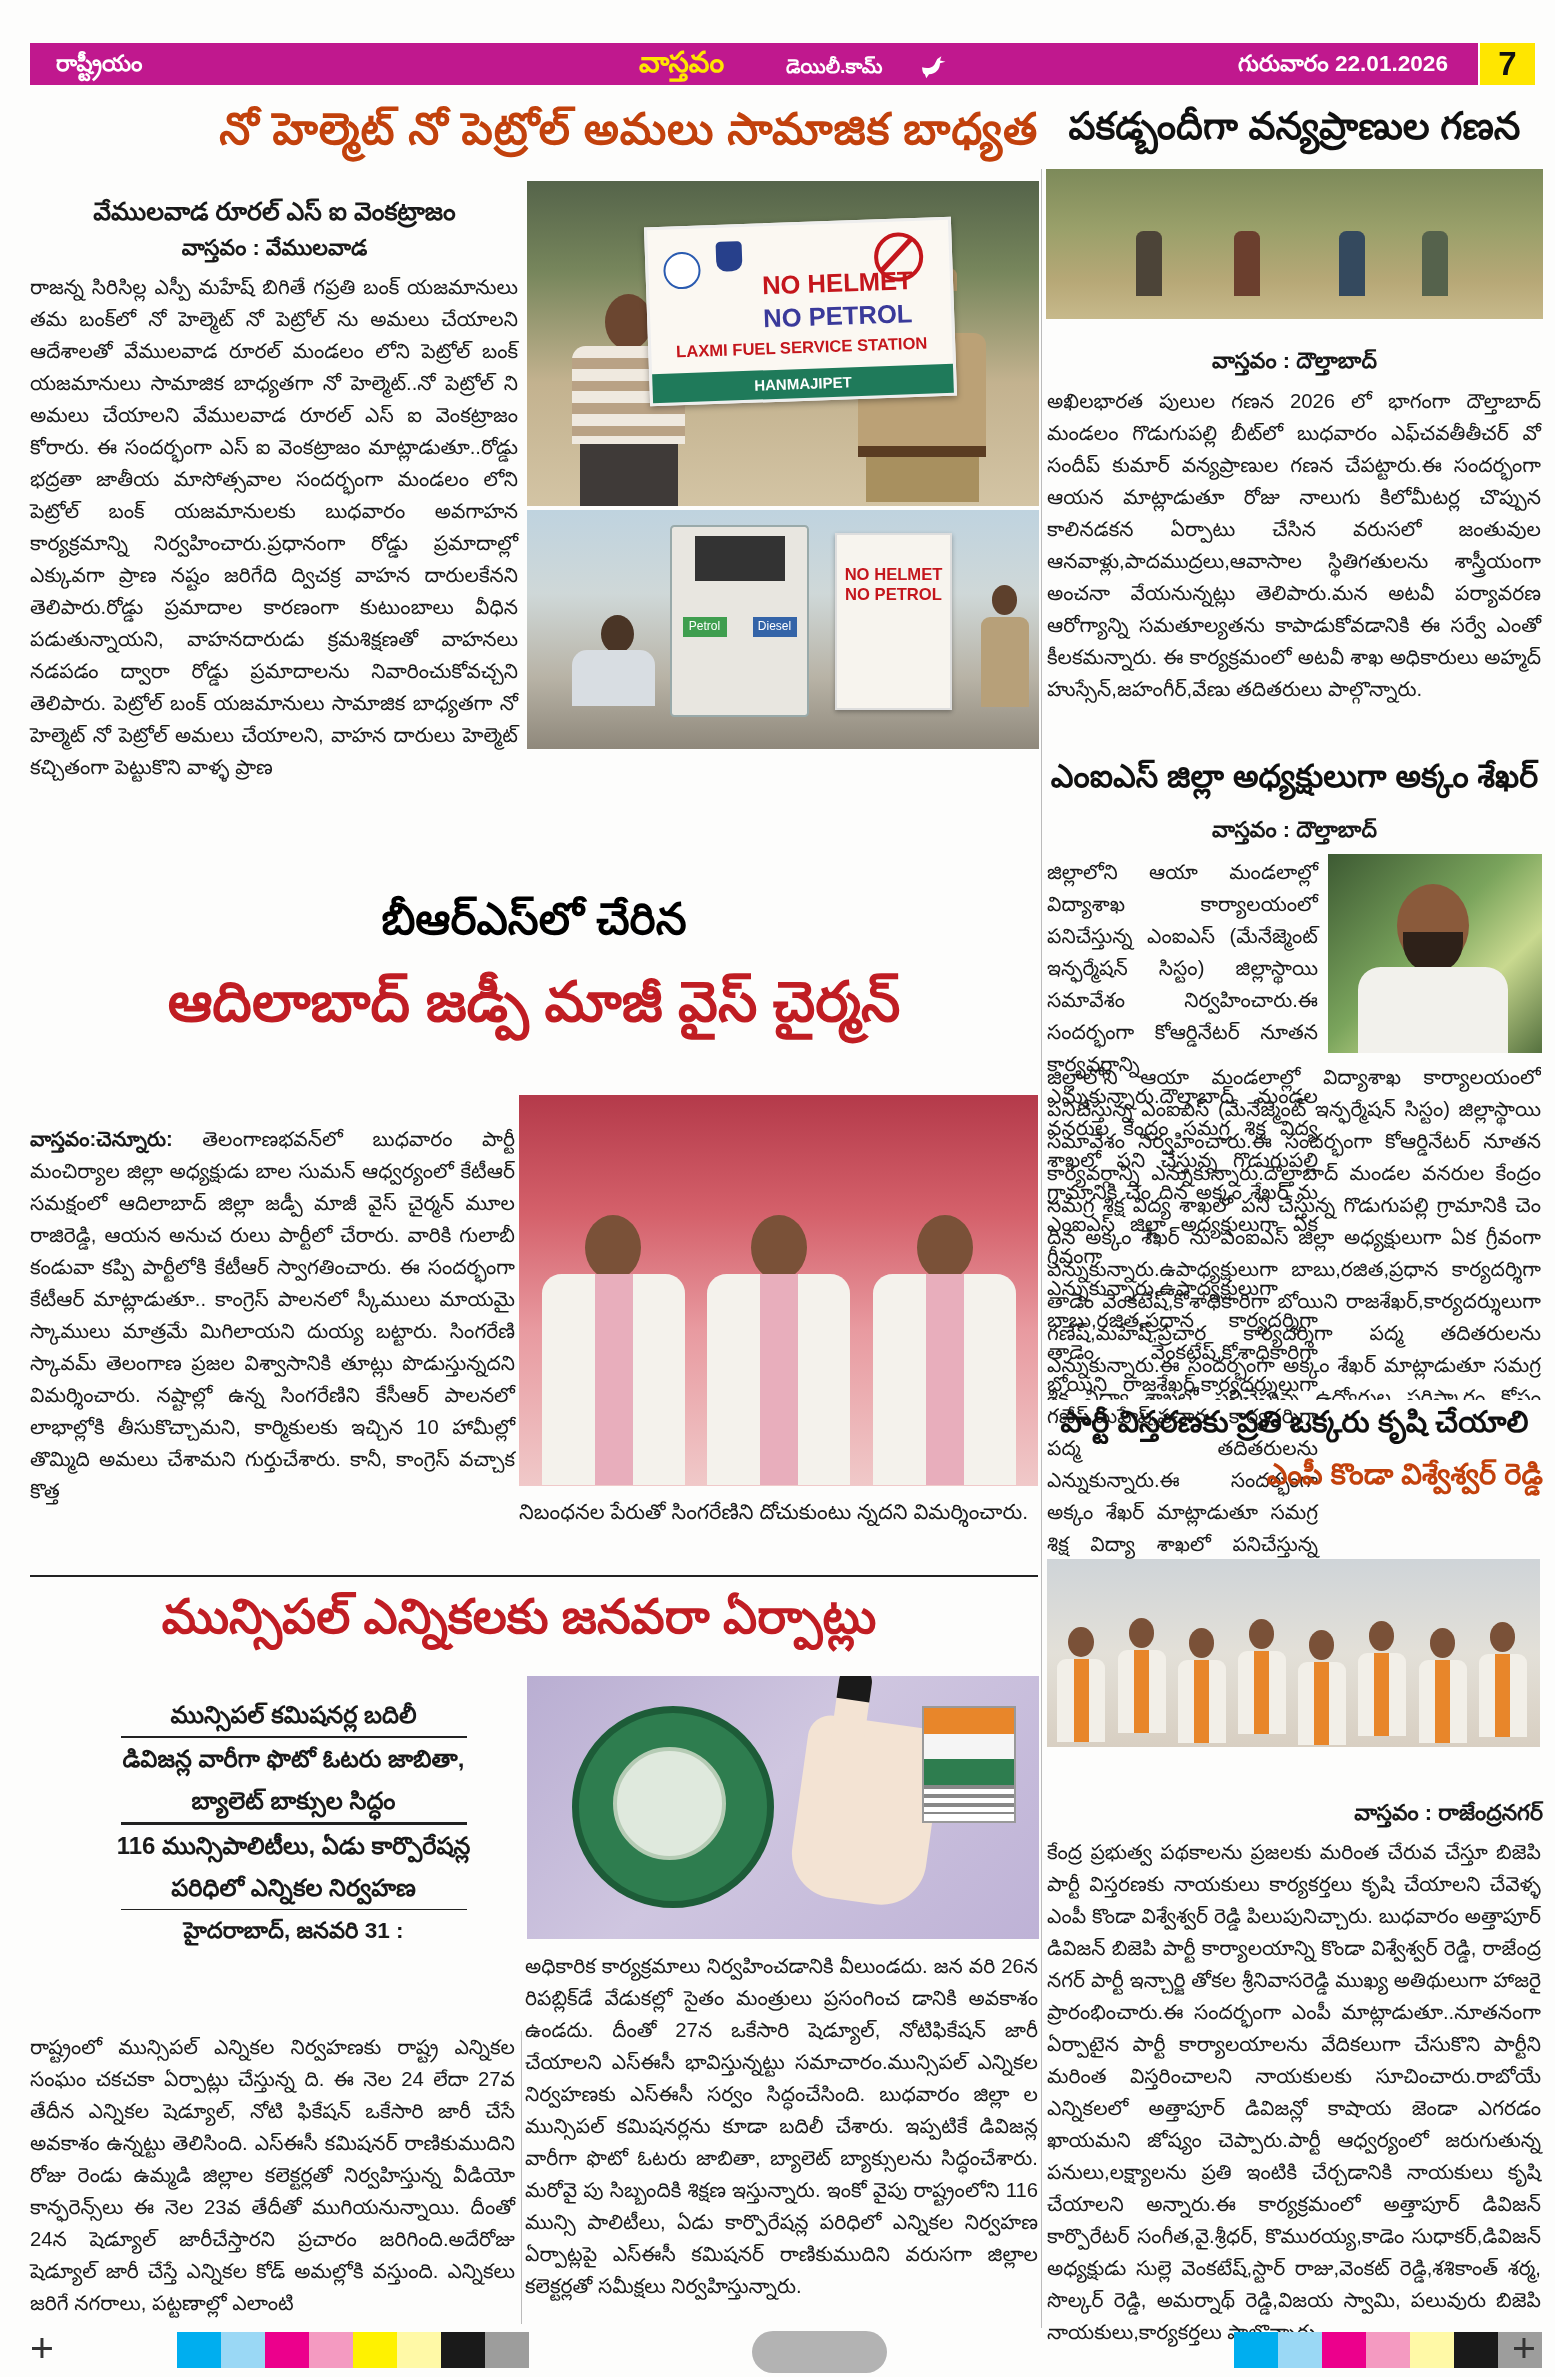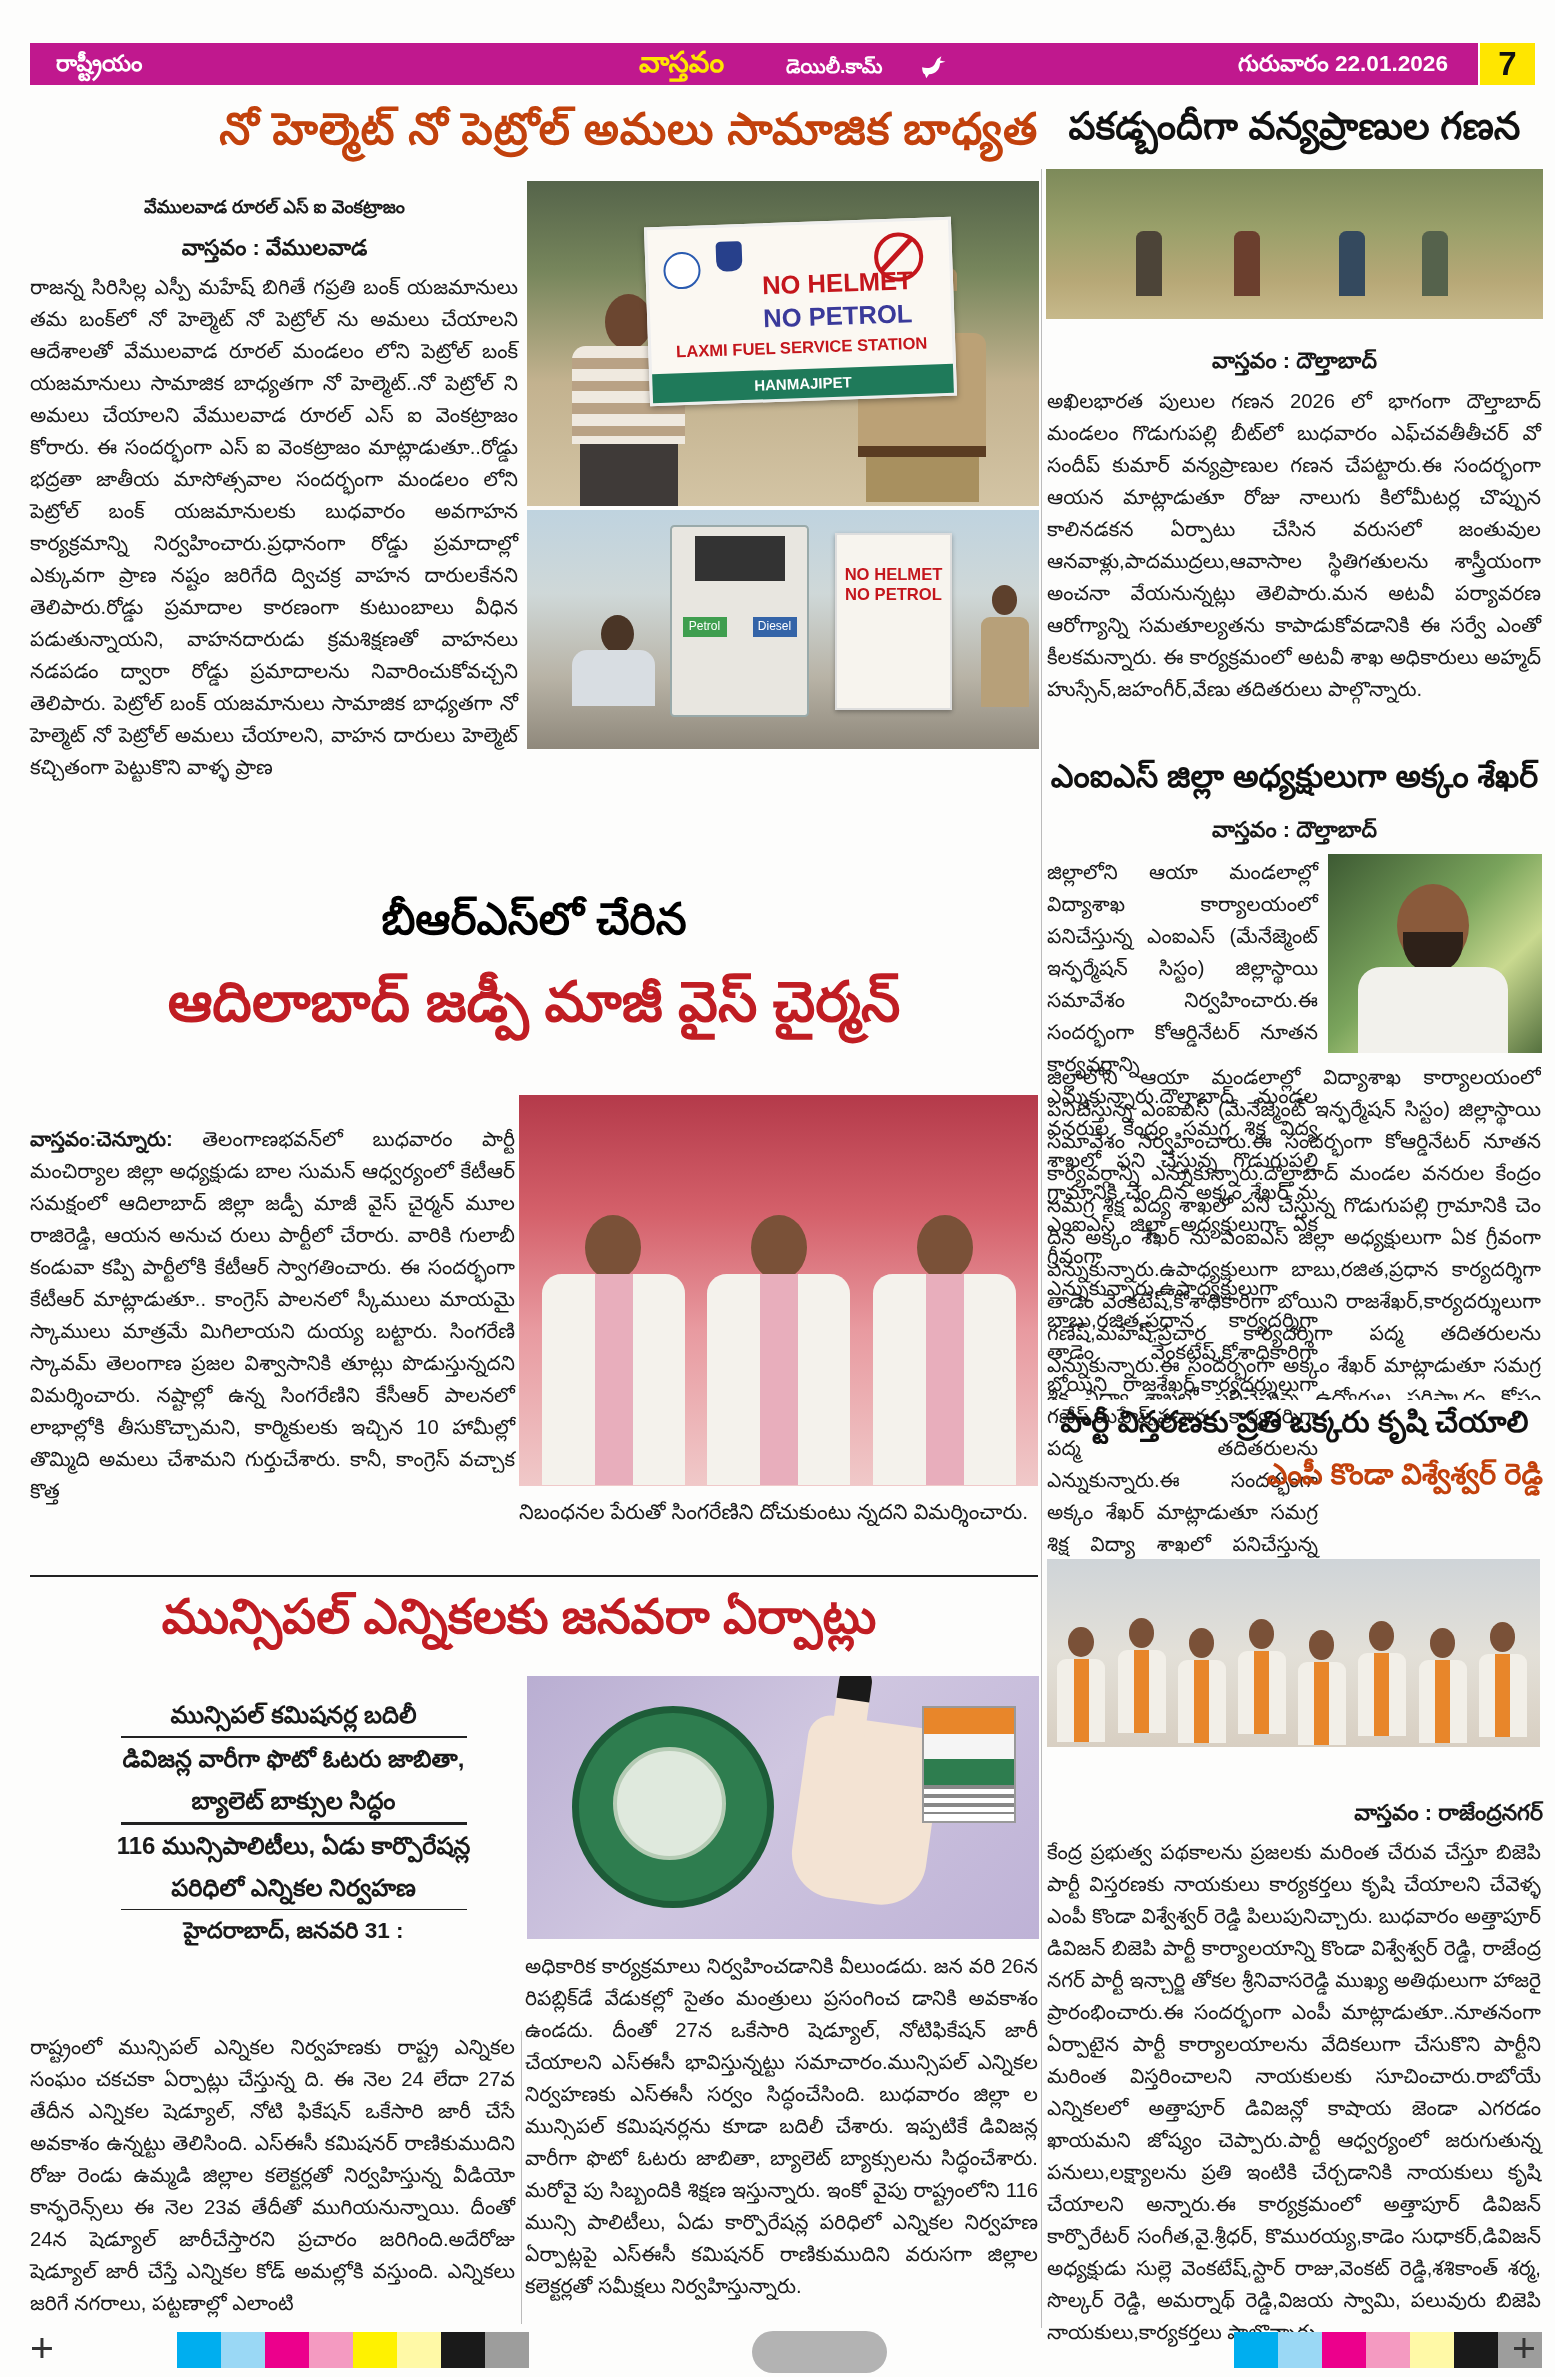--- a/index.html
+++ b/index.html
@@ -18,21 +18,21 @@
   
   .h-blue{left:30px;top:104px;width:1008px;color:#c2410c;font-size:44px;font-weight:bold;text-align:right;letter-spacing:0.8px;}
   .h-black-lg{left:1046px;top:105px;width:497px;color:#111;font-size:38px;font-weight:bold;text-align:center;}
   .h-red-1{left:30px;top:894px;width:1008px;color:#000000;font-size:44px;font-weight:bold;text-align:center;}
   .h-red-2{left:30px;top:969px;width:1008px;color:#c01d23;font-size:56px;font-weight:bold;text-align:center;}
   .h-red-muni{left:30px;top:1589px;width:978px;color:#c01d23;font-size:48px;font-weight:bold;text-align:center;}
   .h-mis{left:1046px;top:758px;width:497px;color:#111;font-size:32px;font-weight:bold;text-align:center;}
   .h-bjp1{left:1046px;top:1405px;width:497px;color:#111;font-size:30px;font-weight:bold;text-align:center;}
   .h-bjp2{left:1046px;top:1458px;width:497px;color:#c2410c;font-size:29px;font-weight:bold;text-align:right;}
   
-  .subhead{left:30px;top:197px;width:489px;font-size:18px;font-weight:bold;text-align:center;}
+  .subhead{left:30px;top:197px;width:489px;font-size:25px;font-weight:bold;text-align:center;}
   .byline{font-size:22px;font-weight:bold;text-align:center;}
   .body-txt{font-size:20.3px;line-height:32px;text-align:justify;overflow-wrap:break-word;}
   .caption{font-size:21px;line-height:32px;text-align:justify;}
   .muni-point{width:497px;font-size:24px;font-weight:bold;text-align:center;line-height:42px;}
   .muni-rule{width:346px;height:1.5px;background:#222;margin:0 auto;}
   .vrule{width:0.8px;background:#bbb;}
   .hrule{height:1.5px;background:#222;}
   
   .ph{overflow:hidden;}
   .phA{left:527px;top:181px;width:512px;height:325px;background:linear-gradient(180deg,#55644a 0%,#77865c 28%,#c3b28f 62%,#d3c4a4 100%);}

